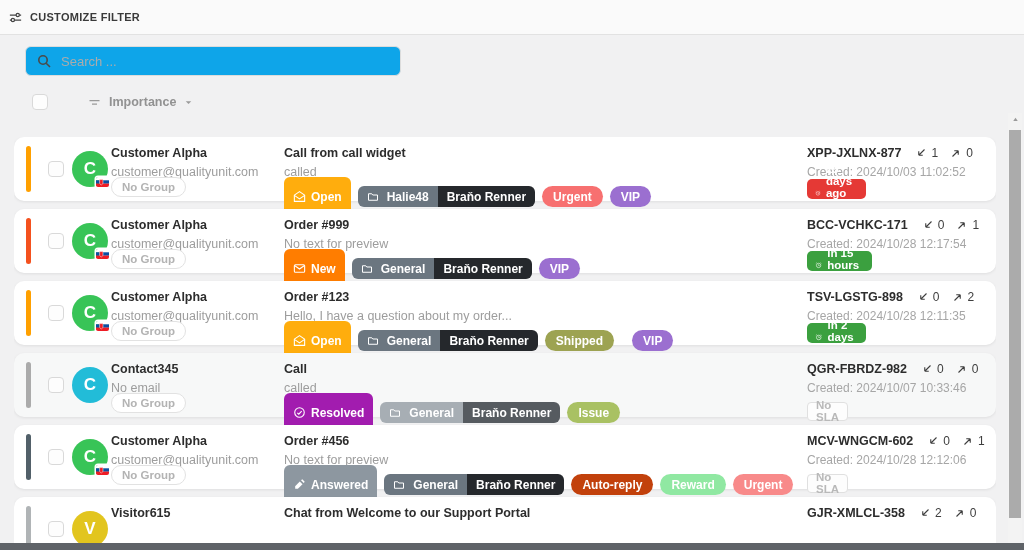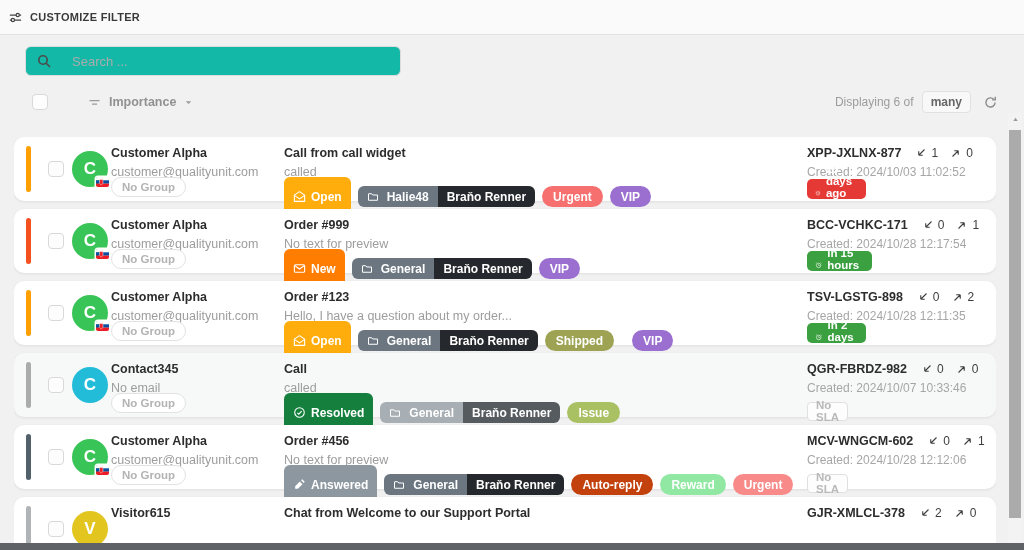--- a/index.html
+++ b/index.html
@@ -13,23 +13,23 @@
   
   .tabbar { height:35px; background:#fafafa; border-bottom:1px solid #e2e2e2;
             display:flex; align-items:center; }
   .tab-active { position:relative; height:35px; display:flex; align-items:center;
                 padding:0 16px 0 14px; font-size:12.5px; font-weight:bold; color:#3c3c3c; cursor:pointer; }
   .tab-underline { position:absolute; left:0; right:0; bottom:0; height:3px; background:#4a4a4a; }
   .customize-tab { display:flex; align-items:center; gap:7px; margin-left:8px;
                    font-size:11px; font-weight:bold; color:#3a3a3a; letter-spacing:.3px; cursor:pointer; }
   .customize-tab svg { color:#444; }
   
-  .search-box { margin:11px 0 0 25px; width:376px; height:30px; background:#14b8a6;
+  .search-box { margin:11px 0 0 25px; width:376px; height:30px; background:#0ea5e9;
                 border:1px solid #dcdcdc; border-radius:6px; display:flex; align-items:center;
-                padding:0 10px; gap:20px; }
+                padding:0 10px; gap:9px; }
   .search-box svg { color:#4a4a4a; flex:none; }
   .search-box input { border:none; outline:none; background:transparent; width:100%;
                       font-size:13px; color:#444; font-family:"Liberation Sans", sans-serif; }
   .search-box input::placeholder { color:#ababab; }
   
   .toolbar { display:flex; align-items:center; margin:15px 26px 0 32px; height:22px; }
   .cbx { width:16px; height:16px; border:1px solid #d9d9d9; border-radius:4px; background:#fdfdfd; flex:none; cursor:pointer; }
   .sort-group { display:flex; align-items:center; gap:7px; margin-left:39px;
                 color:#929292; font-size:12.5px; font-weight:bold; cursor:pointer; }
   .sort-group svg { color:#9a9a9a; }
@@ -119,30 +119,20 @@
           <path d="M4 9h16M8 14.5h8" stroke="currentColor" stroke-width="2" fill="none"></path>
         </svg>
     </span>
     <span>Importance</span>
     <span style="display:flex;color:#8a8a8a">
       <svg viewBox="0 0 24 24" width="11" height="11">
           <path d="M6 9.5l6 6 6-6z" fill="currentColor"></path>
         </svg>
     </span>
   </div>
-  <div class="toolbar-right">
-    <span class="displaying">Displaying 6 of</span>
-    <span class="many-chip">many</span>
-    <span class="refresh-btn">
-      <svg viewBox="0 0 24 24" width="15" height="15">
-          <path d="M19.3 12a7.3 7.3 0 1 1-2.1-5.2" fill="none" stroke="currentColor" stroke-width="2.2"></path>
-          <path d="M19.6 2.8v4.9h-4.9" fill="none" stroke="currentColor" stroke-width="2.2"></path>
-        </svg>
-    </span>
-  </div>
 </div>
 
 <div class="list">
     <div class="card">
     <div class="priority-bar" style="background: rgb(255, 160, 0);"></div>
     <div class="cbx row-cbx"></div>
     <div class="avatar" style="background: rgb(56, 196, 87);">C</div>
     <span class="flag">
       <svg viewBox="0 0 13 10" width="13" height="10">
           <rect width="13" height="3.4" fill="#fff"></rect>
@@ -375,21 +365,21 @@
       <div class="l1">Contact345</div>
       <div class="l2">No email</div>
       <div class="l3">
           <span class="group-chip">No Group</span>
         </div>
     </div>
     <div class="col-mid">
       <div class="l1">Call</div>
       <div class="l2">called</div>
       <div class="l3">
-        <span class="status-badge" style="background: #15803d;">
+        <span class="status-badge" style="background: #a21caf;">
             <svg viewBox="0 0 24 24" width="13" height="13">
               <circle cx="12" cy="12" r="8.8" fill="none" stroke="#fff" stroke-width="2"></circle>
               <path d="M8 12.5l2.7 2.7L16 9.3" fill="none" stroke="#fff" stroke-width="2"></path>
             </svg>
             <span>Resolved</span>
           </span>
         <span class="dual-pill">
           <span class="seg" style="background: rgb(167, 174, 180);">
               <svg viewBox="0 0 24 24" width="12" height="12">
                 <path d="M3 5.5h6.5l2 2.5H21v10.5H3z" fill="none" stroke="#fff" stroke-width="2" stroke-linejoin="round"></path>
@@ -510,21 +500,21 @@
     <div class="col-mid">
       <div class="l1">Chat from Welcome to our Support Portal</div>
 
       <div class="l3">
 
         <span style="display:inline-flex;gap:7px"></span>
       </div>
     </div>
     <div class="col-right">
       <div class="code-row">
-        <span class="ticket-code">GJR-XMLCL-378</span>
+        <span class="ticket-code">GJR-XMLCL-358</span>
         <span class="io">
           <span style="display:flex">
             <svg viewBox="0 0 24 24" width="12" height="12">
                 <path d="M19 5L7.5 16.5M7.5 16.5V8.5M7.5 16.5h8" fill="none" stroke="currentColor" stroke-width="2.2"></path>
               </svg>
           </span>
           <span>2</span>
         </span>
         <span class="io">
           <span style="display:flex">

